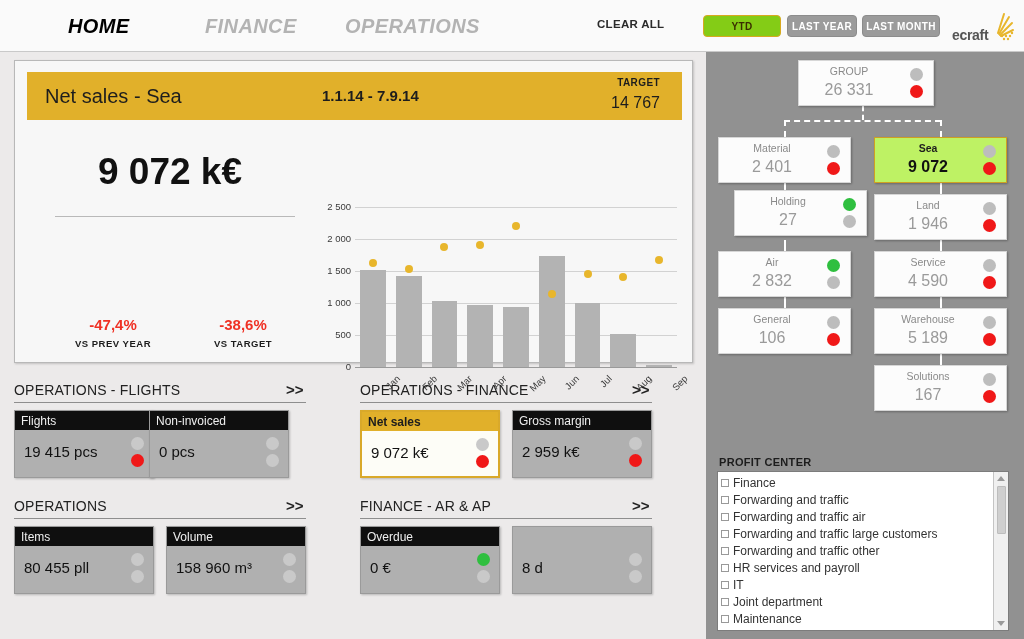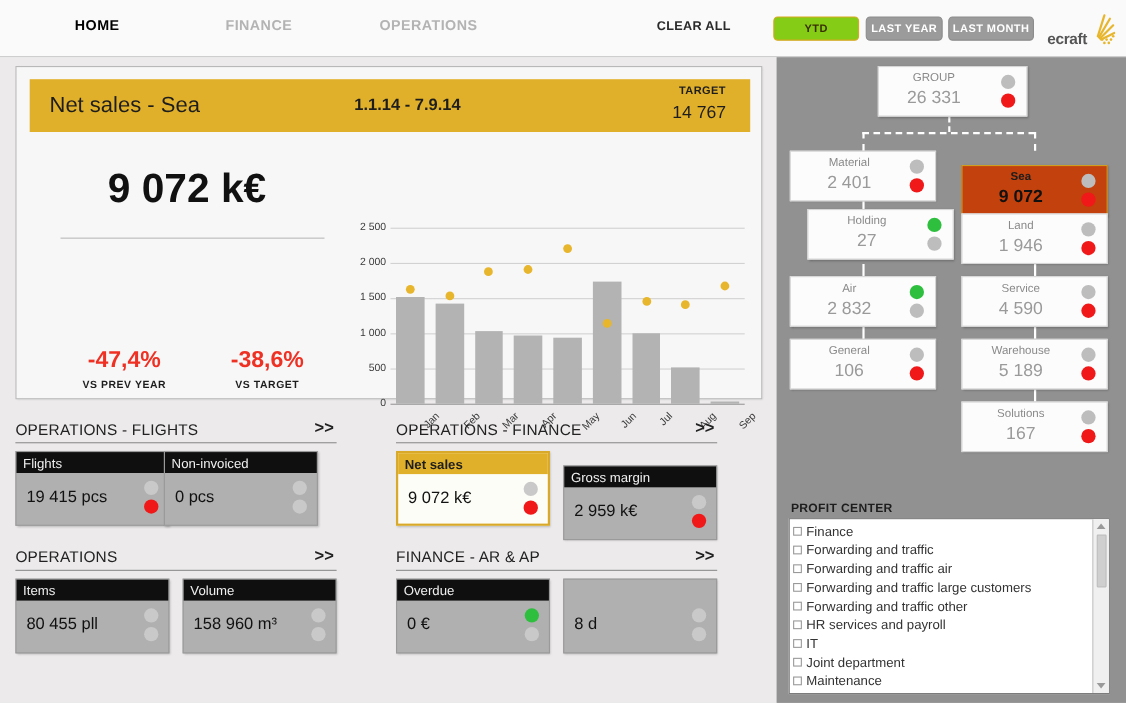--- a/index.html
+++ b/index.html
@@ -11,22 +11,22 @@
   }
   #app { position: relative; width: 1024px; height: 639px; }
 
   
   .topbar {
     position: absolute; left: 0; top: 0; width: 1024px; height: 52px;
     background: #fafafa; border-bottom: 1px solid #c9c9c9;
   }
   .nav-item {
     position: absolute; top: 15px;
-    font-size: 13px; font-weight: bold; letter-spacing: .4px;
-    color: #b3b3b3; cursor: pointer; white-space: nowrap;
+    font-size: 20px; font-weight: bold; letter-spacing: .4px;
+    color: #b3b3b3; cursor: pointer; white-space: nowrap; font-style: italic;
   }
   .nav-item.active { color: #000; }
   .nav-home { left: 68px; }
   .nav-finance { left: 205px; }
   .nav-ops { left: 345px; }
 
   .clear-all {
     position: absolute; left: 597px; top: 18px;
     font-size: 11.5px; font-weight: bold; color: #2a2a2a;
     letter-spacing: .3px; cursor: pointer;
@@ -82,21 +82,21 @@
 
   .bc-value {
     position: absolute; left: 20px; top: 90px; width: 270px;
     text-align: center; font-size: 37px; font-weight: bold; color: #111;
   }
   .bc-rule {
     position: absolute; left: 40px; top: 155px; width: 240px; height: 1px;
     background: #b9b9b9;
   }
   .bc-delta { position: absolute; top: 255px; text-align: center; width: 130px; }
-  .bc-delta .v { font-size: 21px; font-weight: bold; color: #ef3124; }
+  .bc-delta .v { font-size: 15px; font-weight: bold; color: #ef3124; }
   .bc-delta .l {
     font-size: 9.5px; font-weight: bold; color: #1d1d1d;
     letter-spacing: .5px; margin-top: 5px;
   }
   .d1 { left: 33px; top: 255px; }
   .d2 { left: 163px; top: 255px; }
 
   
   .chart { position: absolute; left: 300px; top: 138px; width: 370px; height: 200px; }
   .plot  { position: absolute; left: 40px; top: 8px; width: 322px; height: 160px; }
@@ -174,21 +174,21 @@
     text-align: center; font-size: 16px; color: #9a9a9a;
   }
   .node .l1, .node .l2 {
     position: absolute; right: 10px; width: 13px; height: 13px;
     border-radius: 50%; background: #bdbdbd;
   }
   .node .l1 { top: 7px; }
   .node .l2 { top: 24px; }
   .node .l1.red, .node .l2.red { background: #f01818; }
   .node .l1.green, .node .l2.green { background: #2fbf3f; }
-  .node.sel { background: #c2410c; border-color: #cf9f22; margin-top: 13px; }
+  .node.sel { background: #bef264; border-color: #cf9f22; }
   .node.sel .nm { color: #1d1d1d; font-weight: bold; }
   .node.sel .vl { color: #111; font-weight: bold; }
   .node.group { width: 136px; }
   .node.group .nm, .node.group .vl { width: 100px; }
   .conn-v {
     position: absolute; width: 0; border-left: 2px dashed #fff;
   }
   .conn-h {
     position: absolute; height: 0; border-top: 2px dashed #fff;
   }
@@ -372,21 +372,21 @@
         <div class="sect" style="left: 360px; top: 330px; width: 300px;">
           <div class="sect-title">OPERATIONS - FINANCE</div>
           <div class="sect-more" style="left: 272px;">&gt;&gt;</div>
           <div class="sect-rule" style="width: 292px;"></div>
           <div class="tile sel" style="left: 0px; top: 28px; padding-left: 38px;">
             <div class="tile-head">Net sales</div>
             <div class="tile-val">9 072 k€</div>
             <div class="lamp top "></div>
             <div class="lamp bot red"></div>
           </div>
-          <div class="tile" style="left: 152px; top: 28px; margin-top: 13px;">
+          <div class="tile" style="left: 152px; top: 28px;">
             <div class="tile-head">Gross margin</div>
             <div class="tile-val">2 959 k€</div>
             <div class="lamp top "></div>
             <div class="lamp bot red"></div>
           </div>
         </div>
         <div class="sect" style="left: 360px; top: 446px; width: 300px;">
           <div class="sect-title">FINANCE - AR &amp; AP</div>
           <div class="sect-more" style="left: 272px;">&gt;&gt;</div>
           <div class="sect-rule" style="width: 292px;"></div>

